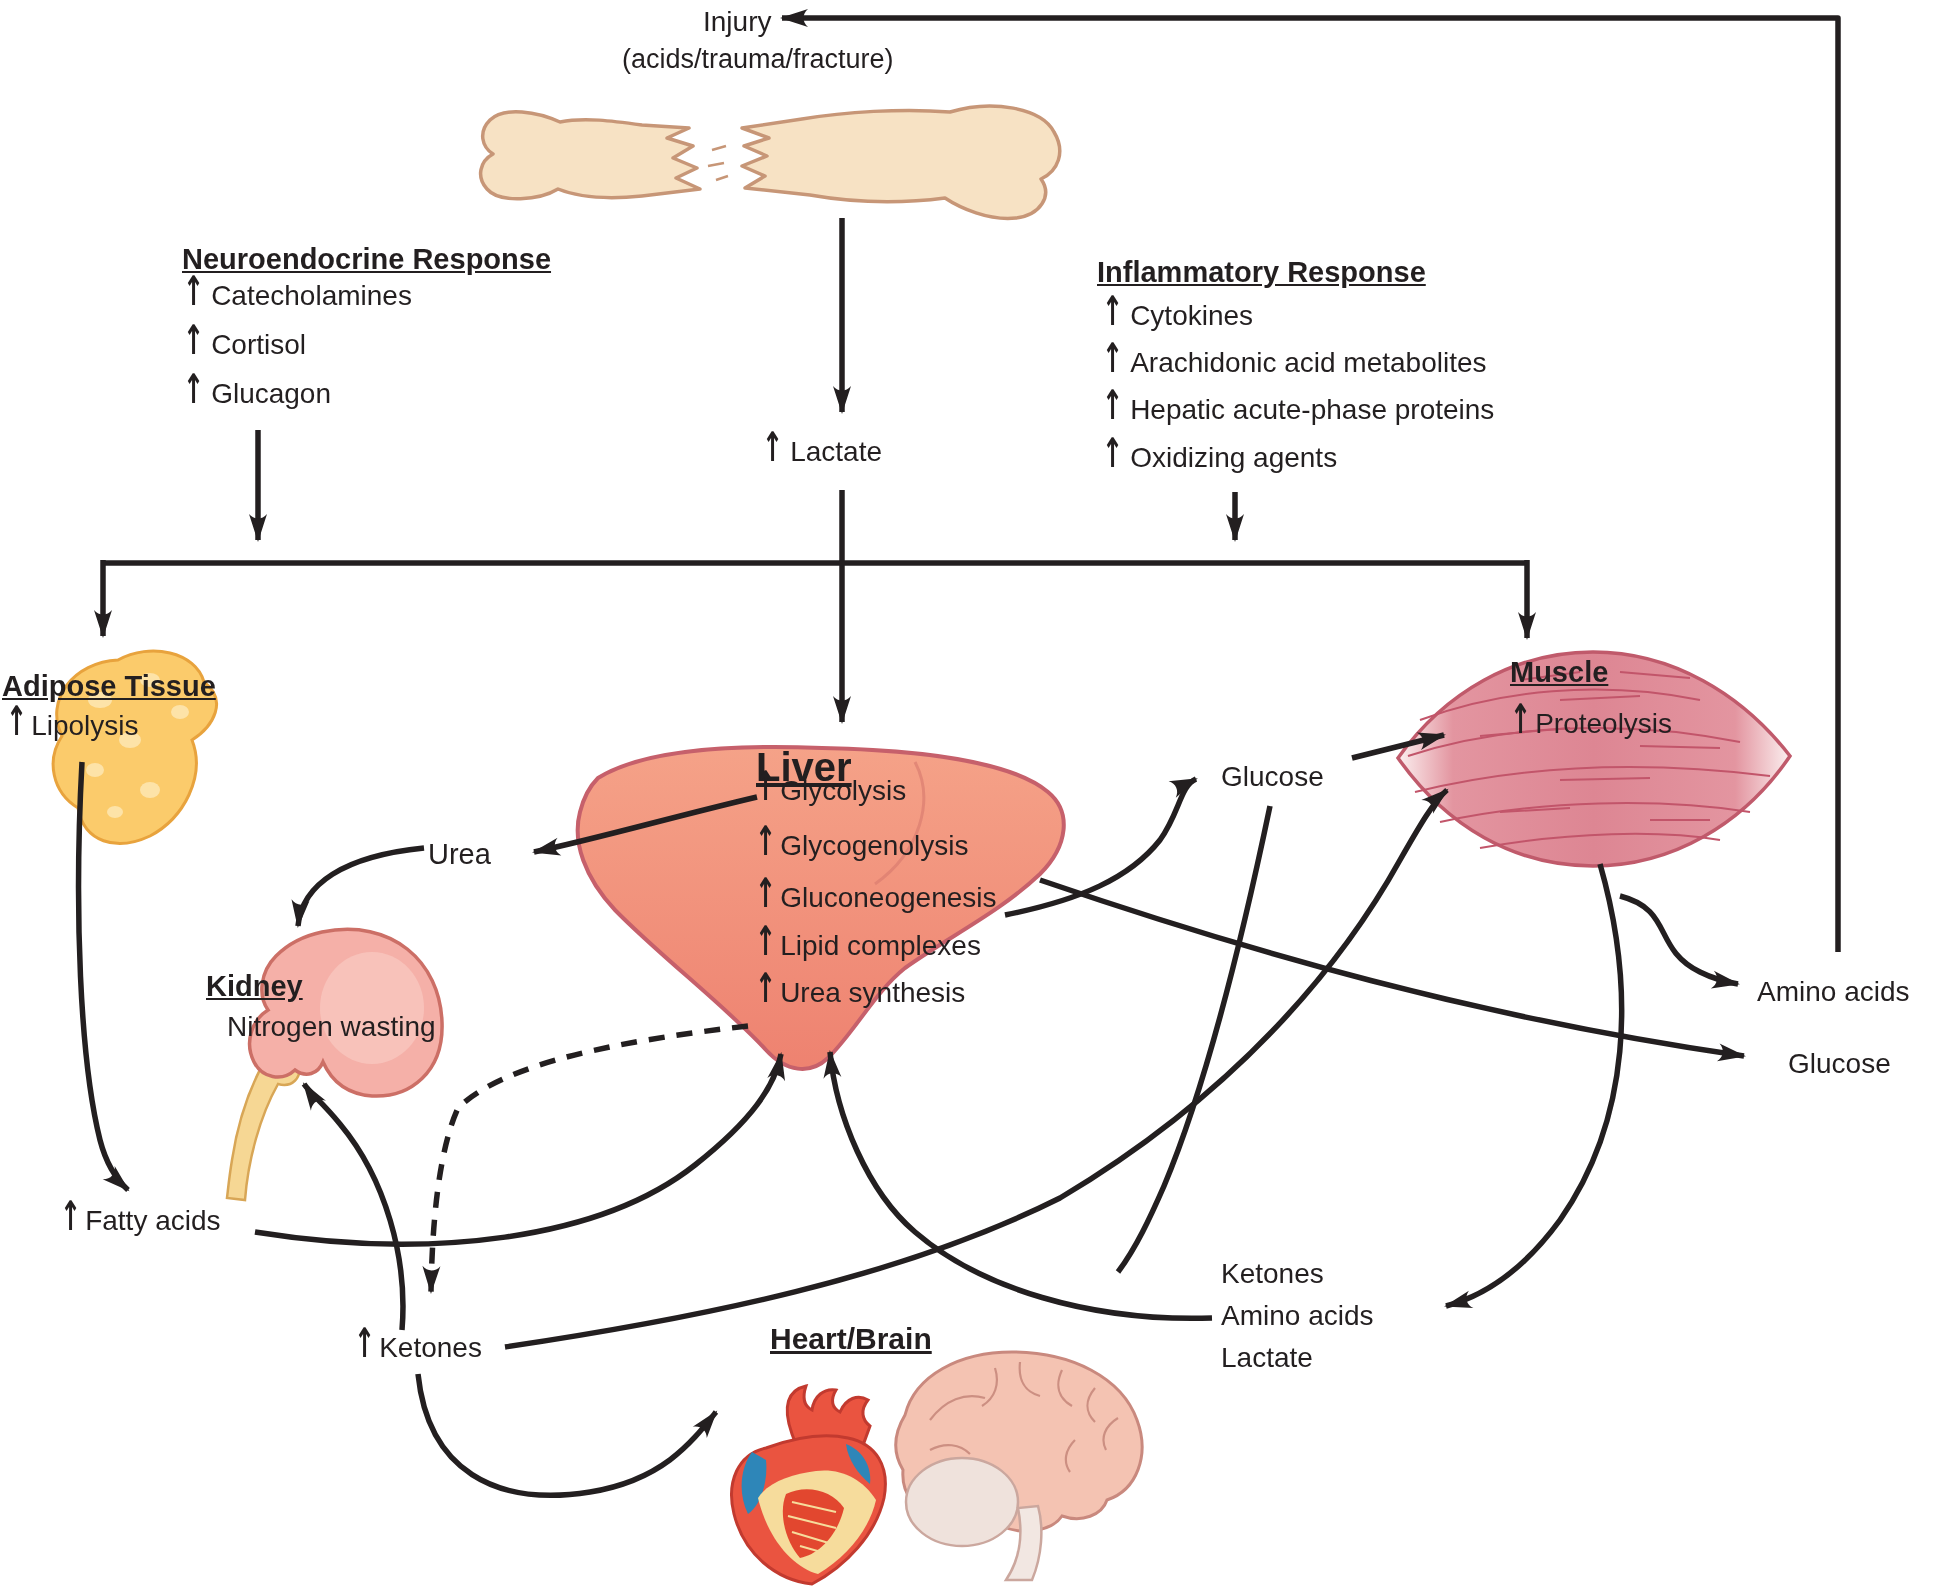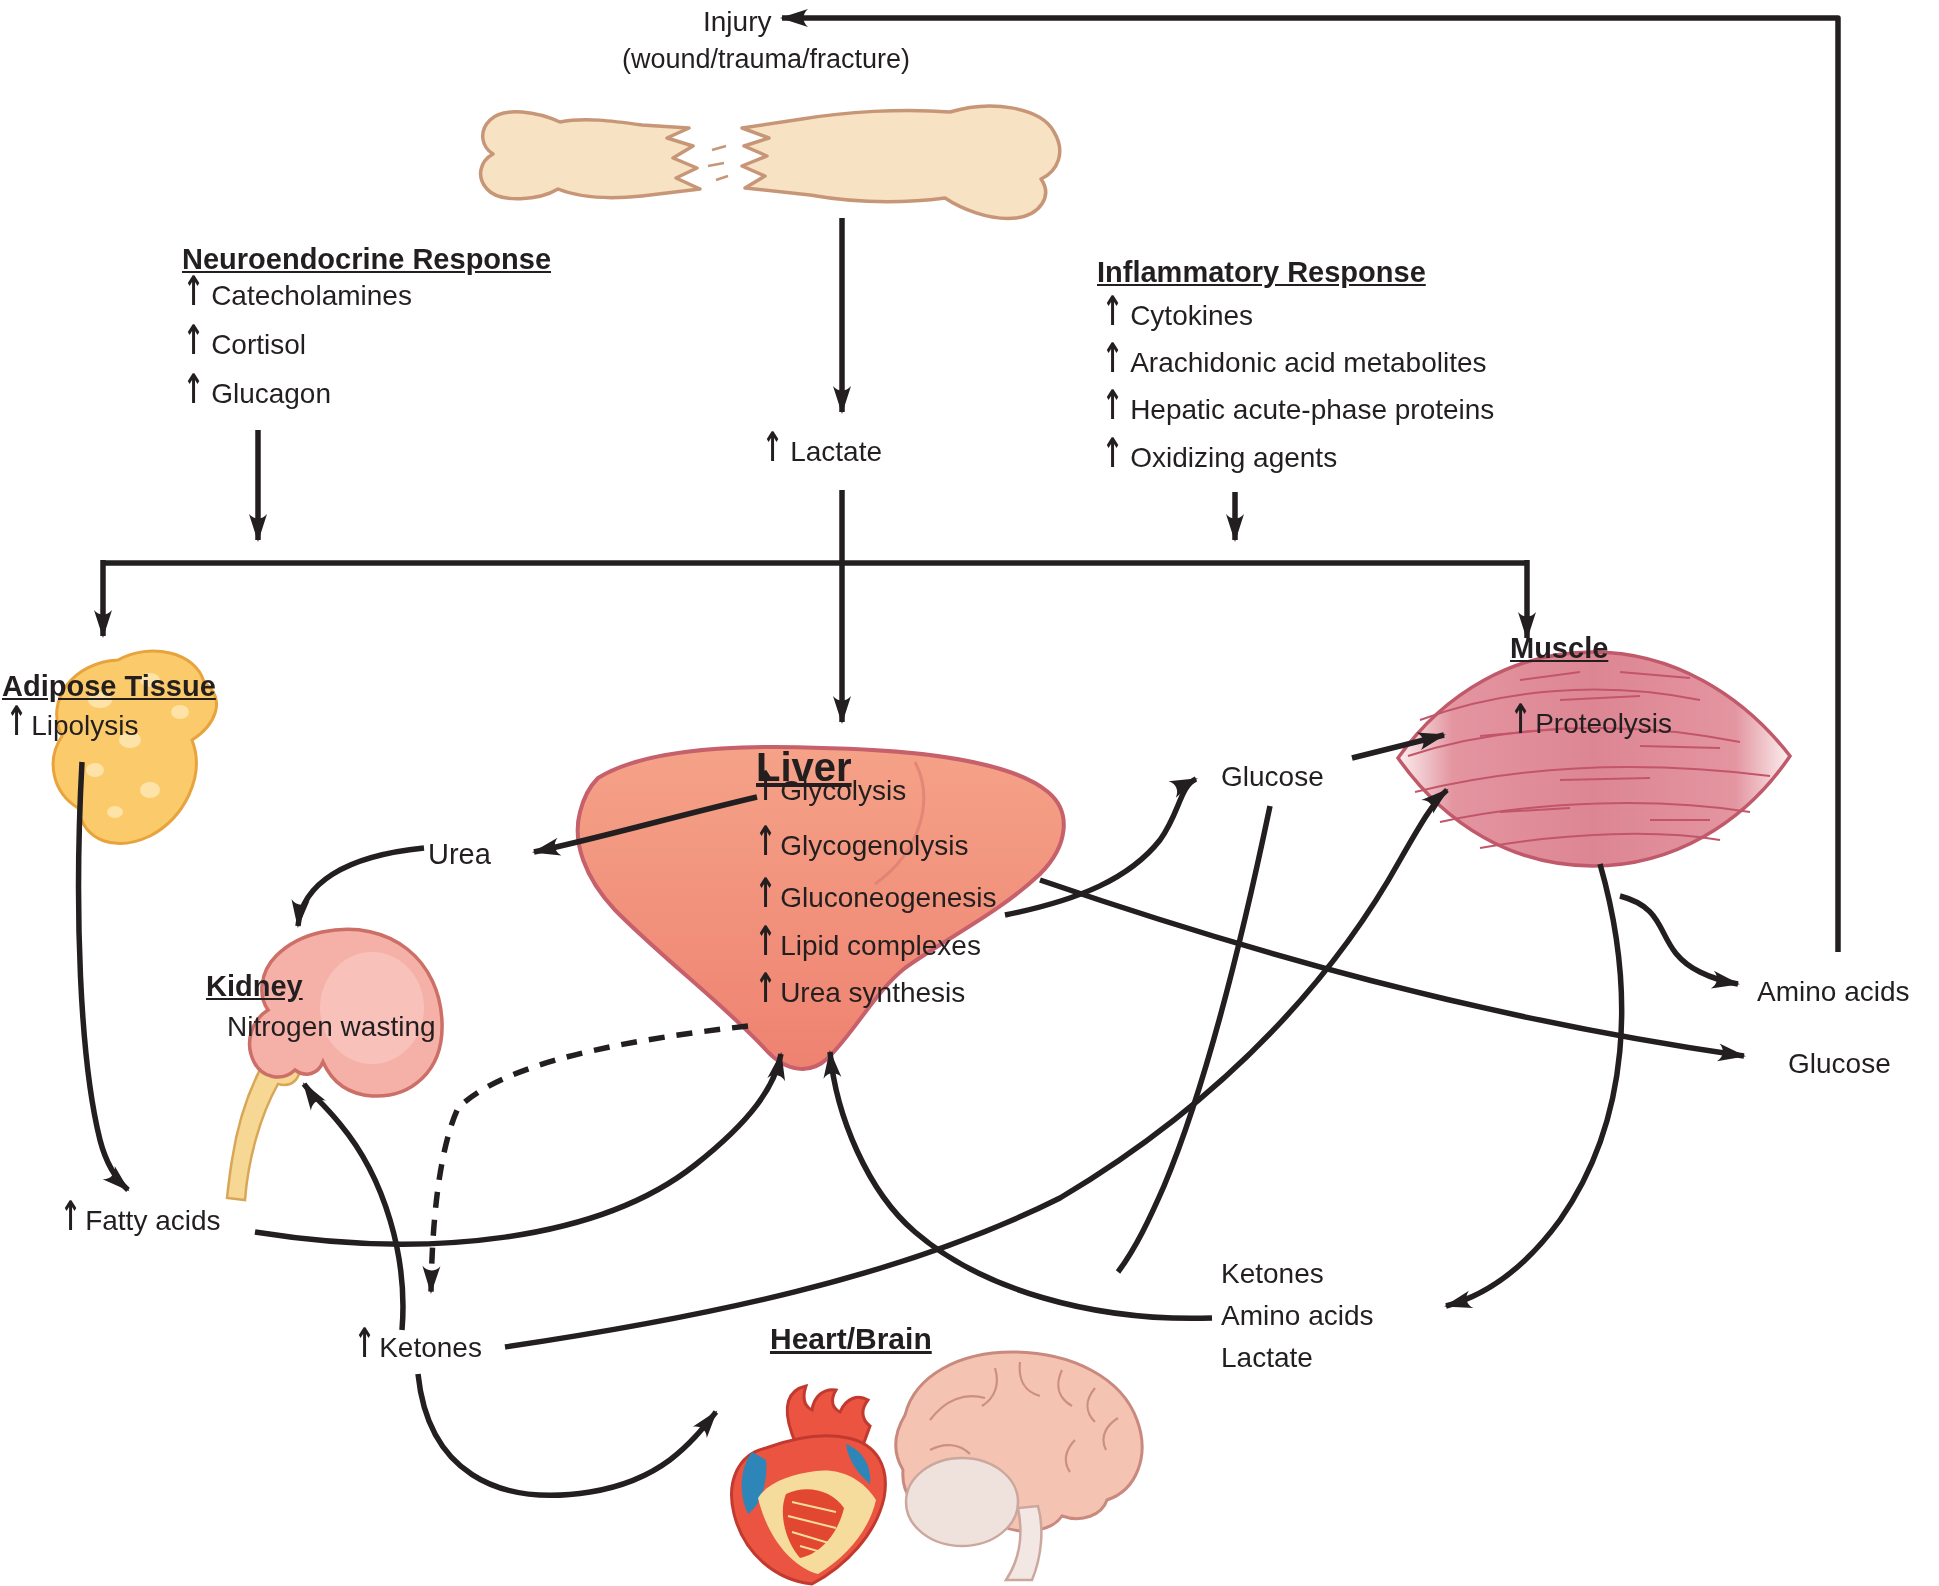--- a/index.html
+++ b/index.html
@@ -120,21 +120,21 @@
     <path d="M505 1347 C700 1318 900 1278 1060 1198 C1250 1085 1350 950 1400 860 C1420 825 1434 801 1447 790" marker-end="url(#ah)"></path>
     <path d="M1600 864 C1636 990 1630 1120 1560 1220 C1522 1272 1484 1296 1446 1306" marker-end="url(#ah)"></path>
     <path d="M1620 896 C1674 910 1652 948 1700 972 C1714 979 1726 982 1738 984" marker-end="url(#ah)"></path>
     <path d="M1040 880 C1250 952 1480 1018 1744 1056" marker-end="url(#ah)"></path>
     <path d="M1270 806 C1242 940 1206 1086 1164 1186 C1150 1218 1136 1248 1118 1272"></path>
     <path d="M418 1374 C428 1470 495 1507 590 1492 C663 1480 692 1442 716 1412" marker-end="url(#ah)"></path>
   </g>
 </svg>
 
 <div class="lbl" style="left:703px;top:6px">Injury</div>
-<div class="lbl" style="left:622px;top:44px;font-size:27px">(wound/trauma/fracture)</div>
+<div class="lbl" style="left:622px;top:44px;font-size:27px">(acids/trauma/fracture)</div>
 
 <div class="lbl b" style="left:182px;top:243px">Neuroendocrine Response</div>
 <div class="lbl row" style="left:181px;top:280px">
   <span class="up">↑</span>
   <span>Catecholamines</span>
 </div>
 <div class="lbl row" style="left:181px;top:329px">
   <span class="up">↑</span>
   <span>Cortisol</span>
 </div>
@@ -187,21 +187,21 @@
 </div>
 <div class="lbl row tight" style="left:753px;top:930px">
   <span class="up">↑</span>
   <span>Lipid complexes</span>
 </div>
 <div class="lbl row tight" style="left:753px;top:977px">
   <span class="up">↑</span>
   <span>Urea synthesis</span>
 </div>
 
-<div class="lbl b" style="left:1510px;top:632px">Muscle</div>
+<div class="lbl b" style="left:1510px;top:656px">Muscle</div>
 <div class="lbl row tight" style="left:1508px;top:708px">
   <span class="up">↑</span>
   <span>Proteolysis</span>
 </div>
 
 <div class="lbl" style="left:428px;top:838px;font-size:29px">Urea</div>
 
 <div class="lbl b" style="left:206px;top:970px">Kidney</div>
 <div class="lbl" style="left:227px;top:1011px">Nitrogen wasting</div>
 

